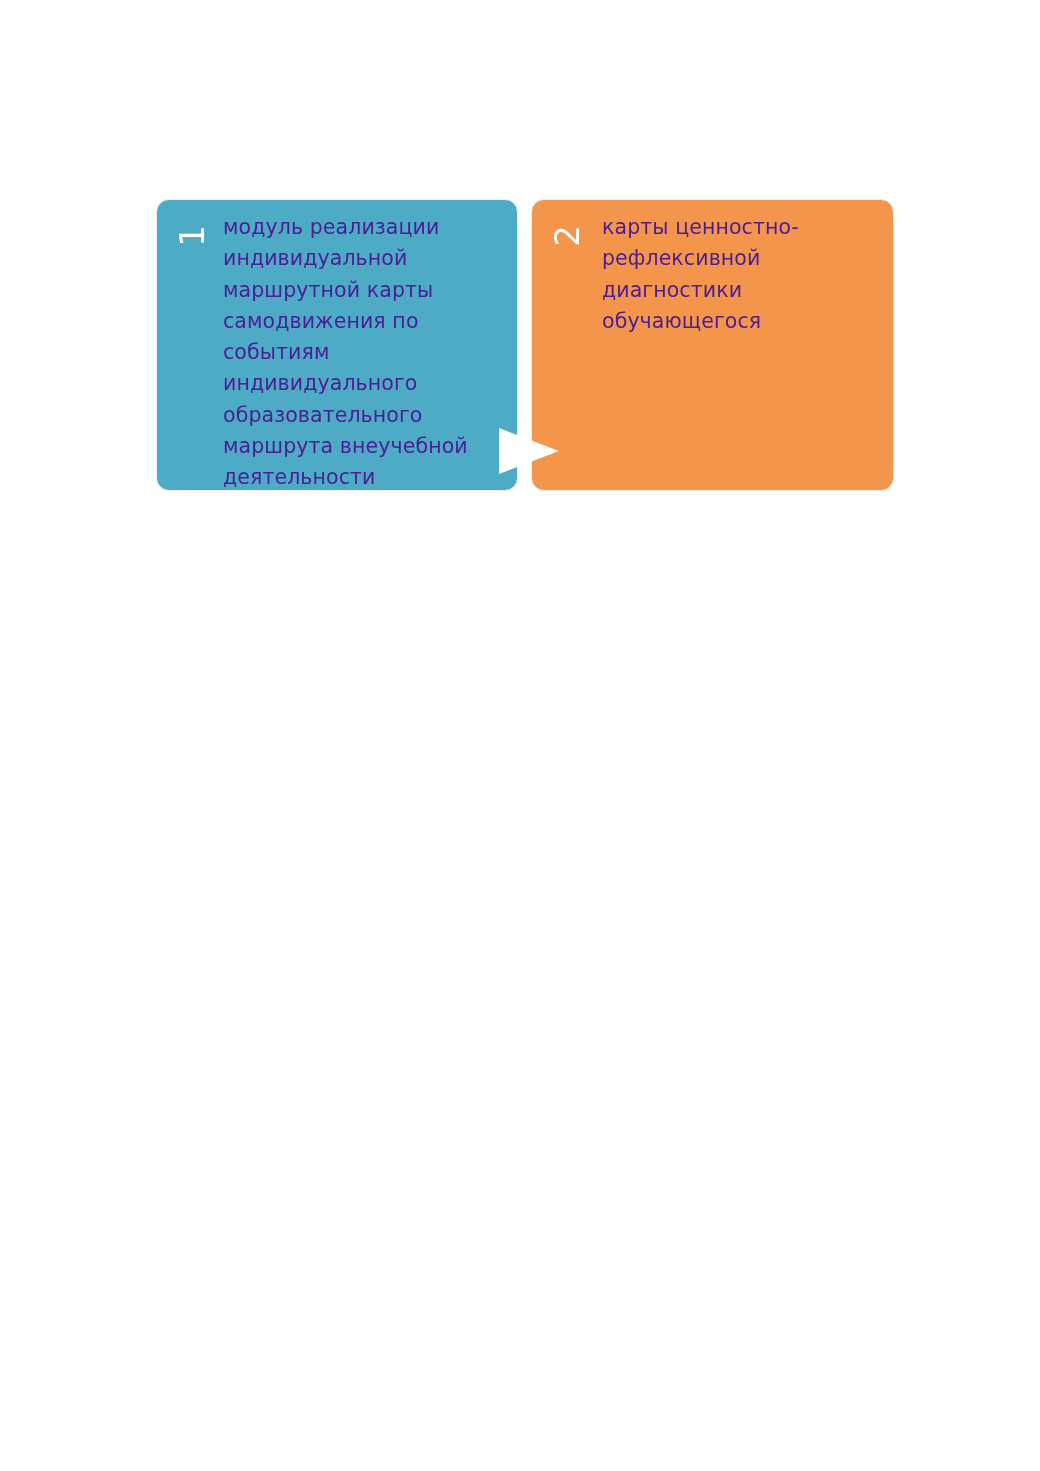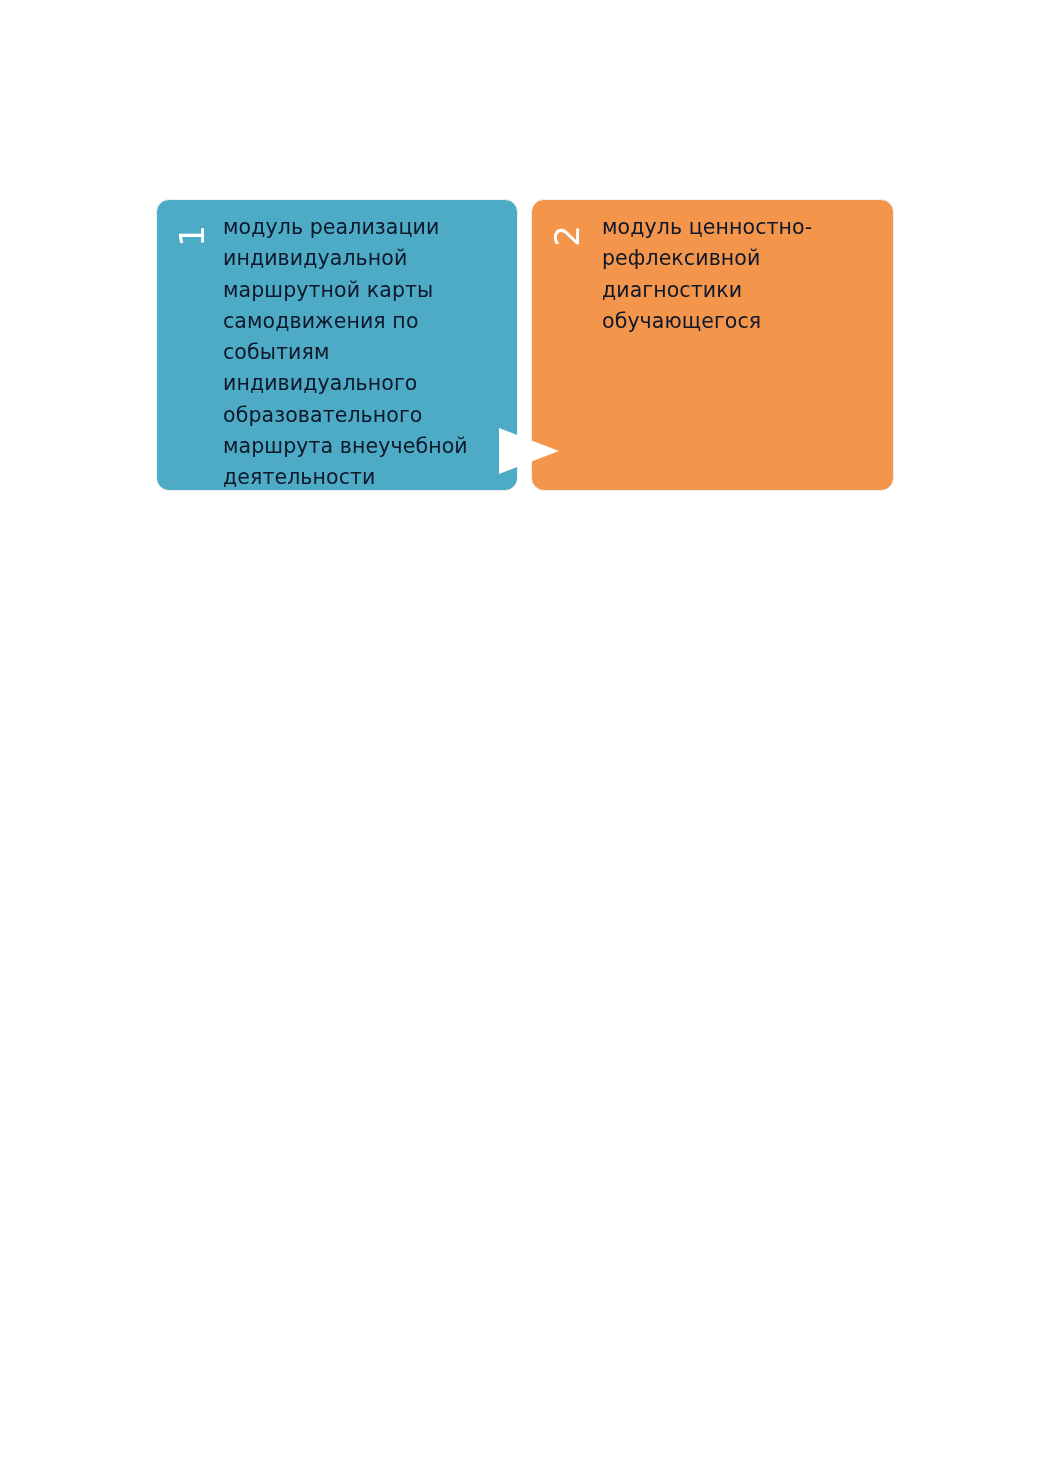--- a/index.html
+++ b/index.html
@@ -80,21 +80,21 @@
     transform-origin: center center;
     user-select: none;
   }
 
   
   .card-text {
     position: absolute;
     left: 66px;
     top: 12px;
     right: 12px;
-    color: #0f172a;
+    color: #4c1d95;
     font-size: 20.5px;
     line-height: 31.3px;
     font-weight: 400;
     letter-spacing: 0.1px;
     white-space: pre-line;
   }
 
   .card-2 .card-text {
     left: 70px;
   }
@@ -125,21 +125,21 @@
     <div class="card card-1">
       <div class="card-inner">
         <div class="step-number">1</div>
         <div class="card-text">модуль реализации индивидуальной маршрутной карты самодвижения по событиям индивидуального образовательного маршрута внеучебной деятельности</div>
       </div>
     </div>
 
     <div class="card card-2">
       <div class="card-inner">
         <div class="step-number">2</div>
-        <div class="card-text">модуль ценностно-рефлексивной диагностики обучающегося</div>
+        <div class="card-text">карты ценностно-рефлексивной диагностики обучающегося</div>
       </div>
     </div>
 
     <div class="arrow">
       <svg viewBox="0 0 64 50" xmlns="http://www.w3.org/2000/svg" aria-hidden="true">
         <polygon points="2,2 2,48 62,25" fill="#ffffff"></polygon>
       </svg>
     </div>
 
   </div>

